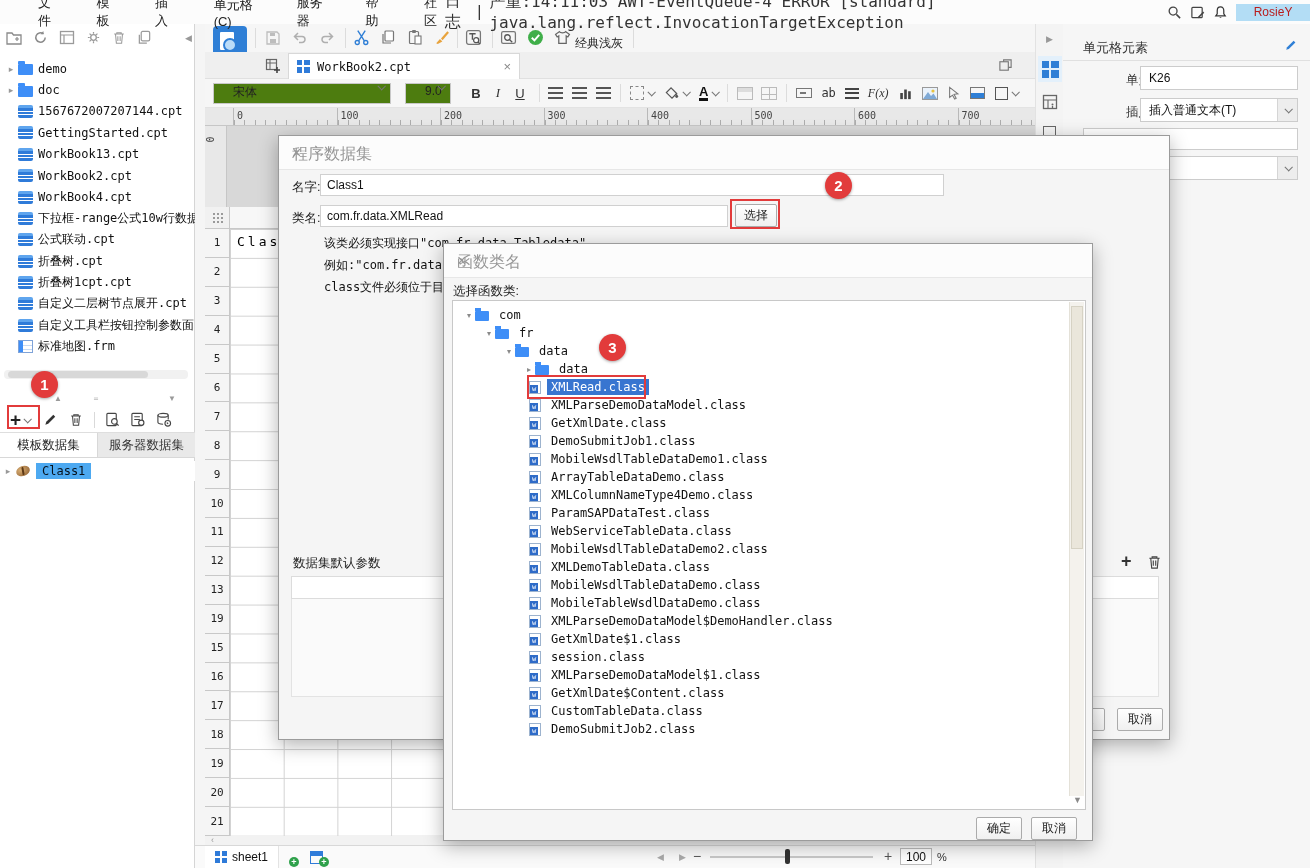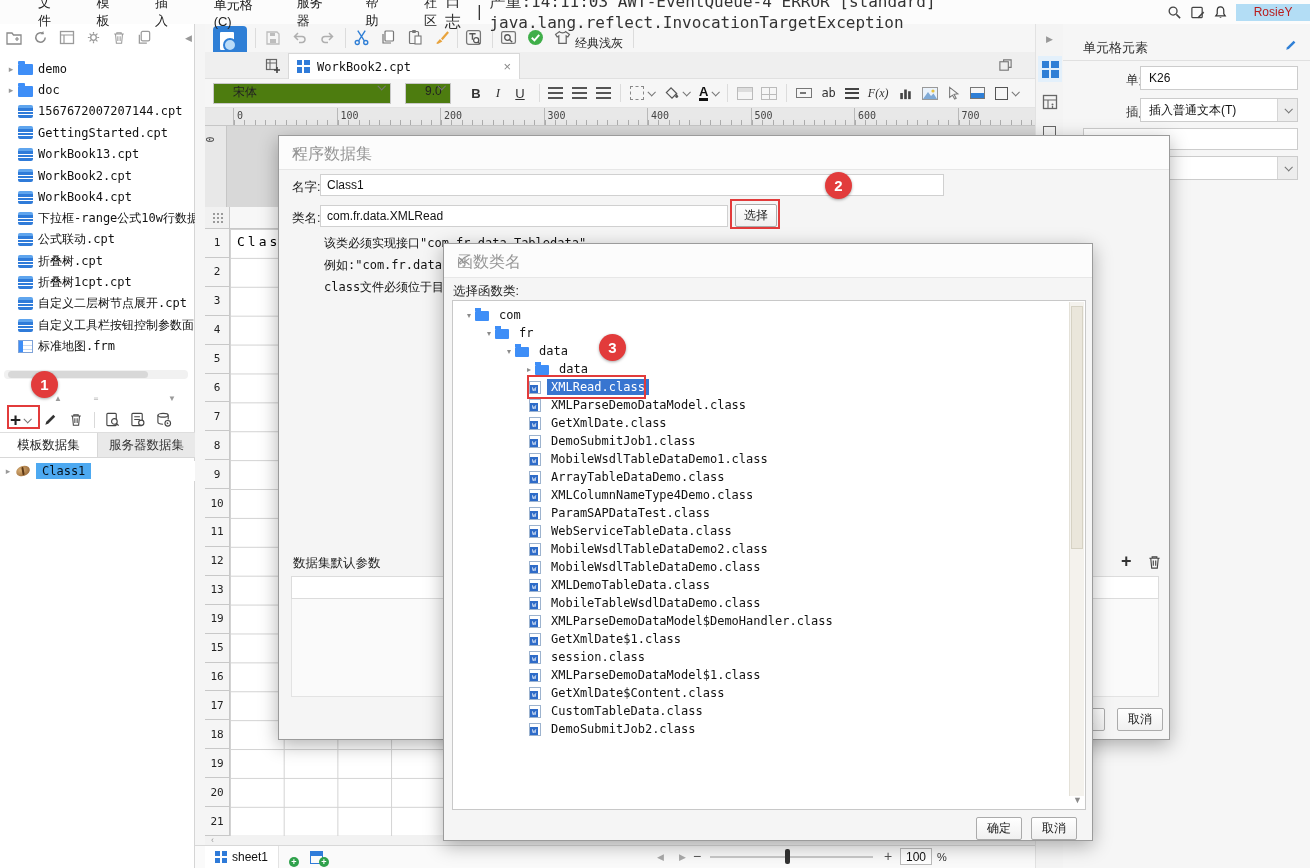--- a/index.html
+++ b/index.html
@@ -738,26 +738,26 @@
             </div>
 
             <div class="t-row pad4">
               <span class="cls-ic"></span>
               <span class="t-label">MobileWsdlTableDataDemo2.class</span>
             </div>
 
 
             <div class="t-row pad4">
               <span class="cls-ic"></span>
+              <span class="t-label">XMLDemoTableData.class</span>
+            </div>
+
+            <div class="t-row pad4">
+              <span class="cls-ic"></span>
               <span class="t-label">MobileWsdlTableDataDemo.class</span>
-            </div>
-
-            <div class="t-row pad4">
-              <span class="cls-ic"></span>
-              <span class="t-label">XMLDemoTableData.class</span>
             </div>
 
             <div class="t-row pad4">
               <span class="cls-ic"></span>
               <span class="t-label">MobileTableWsdlDataDemo.class</span>
             </div>
 
             <div class="t-row pad4">
               <span class="cls-ic"></span>
               <span class="t-label">XMLParseDemoDataModel$DemoHandler.class</span>

